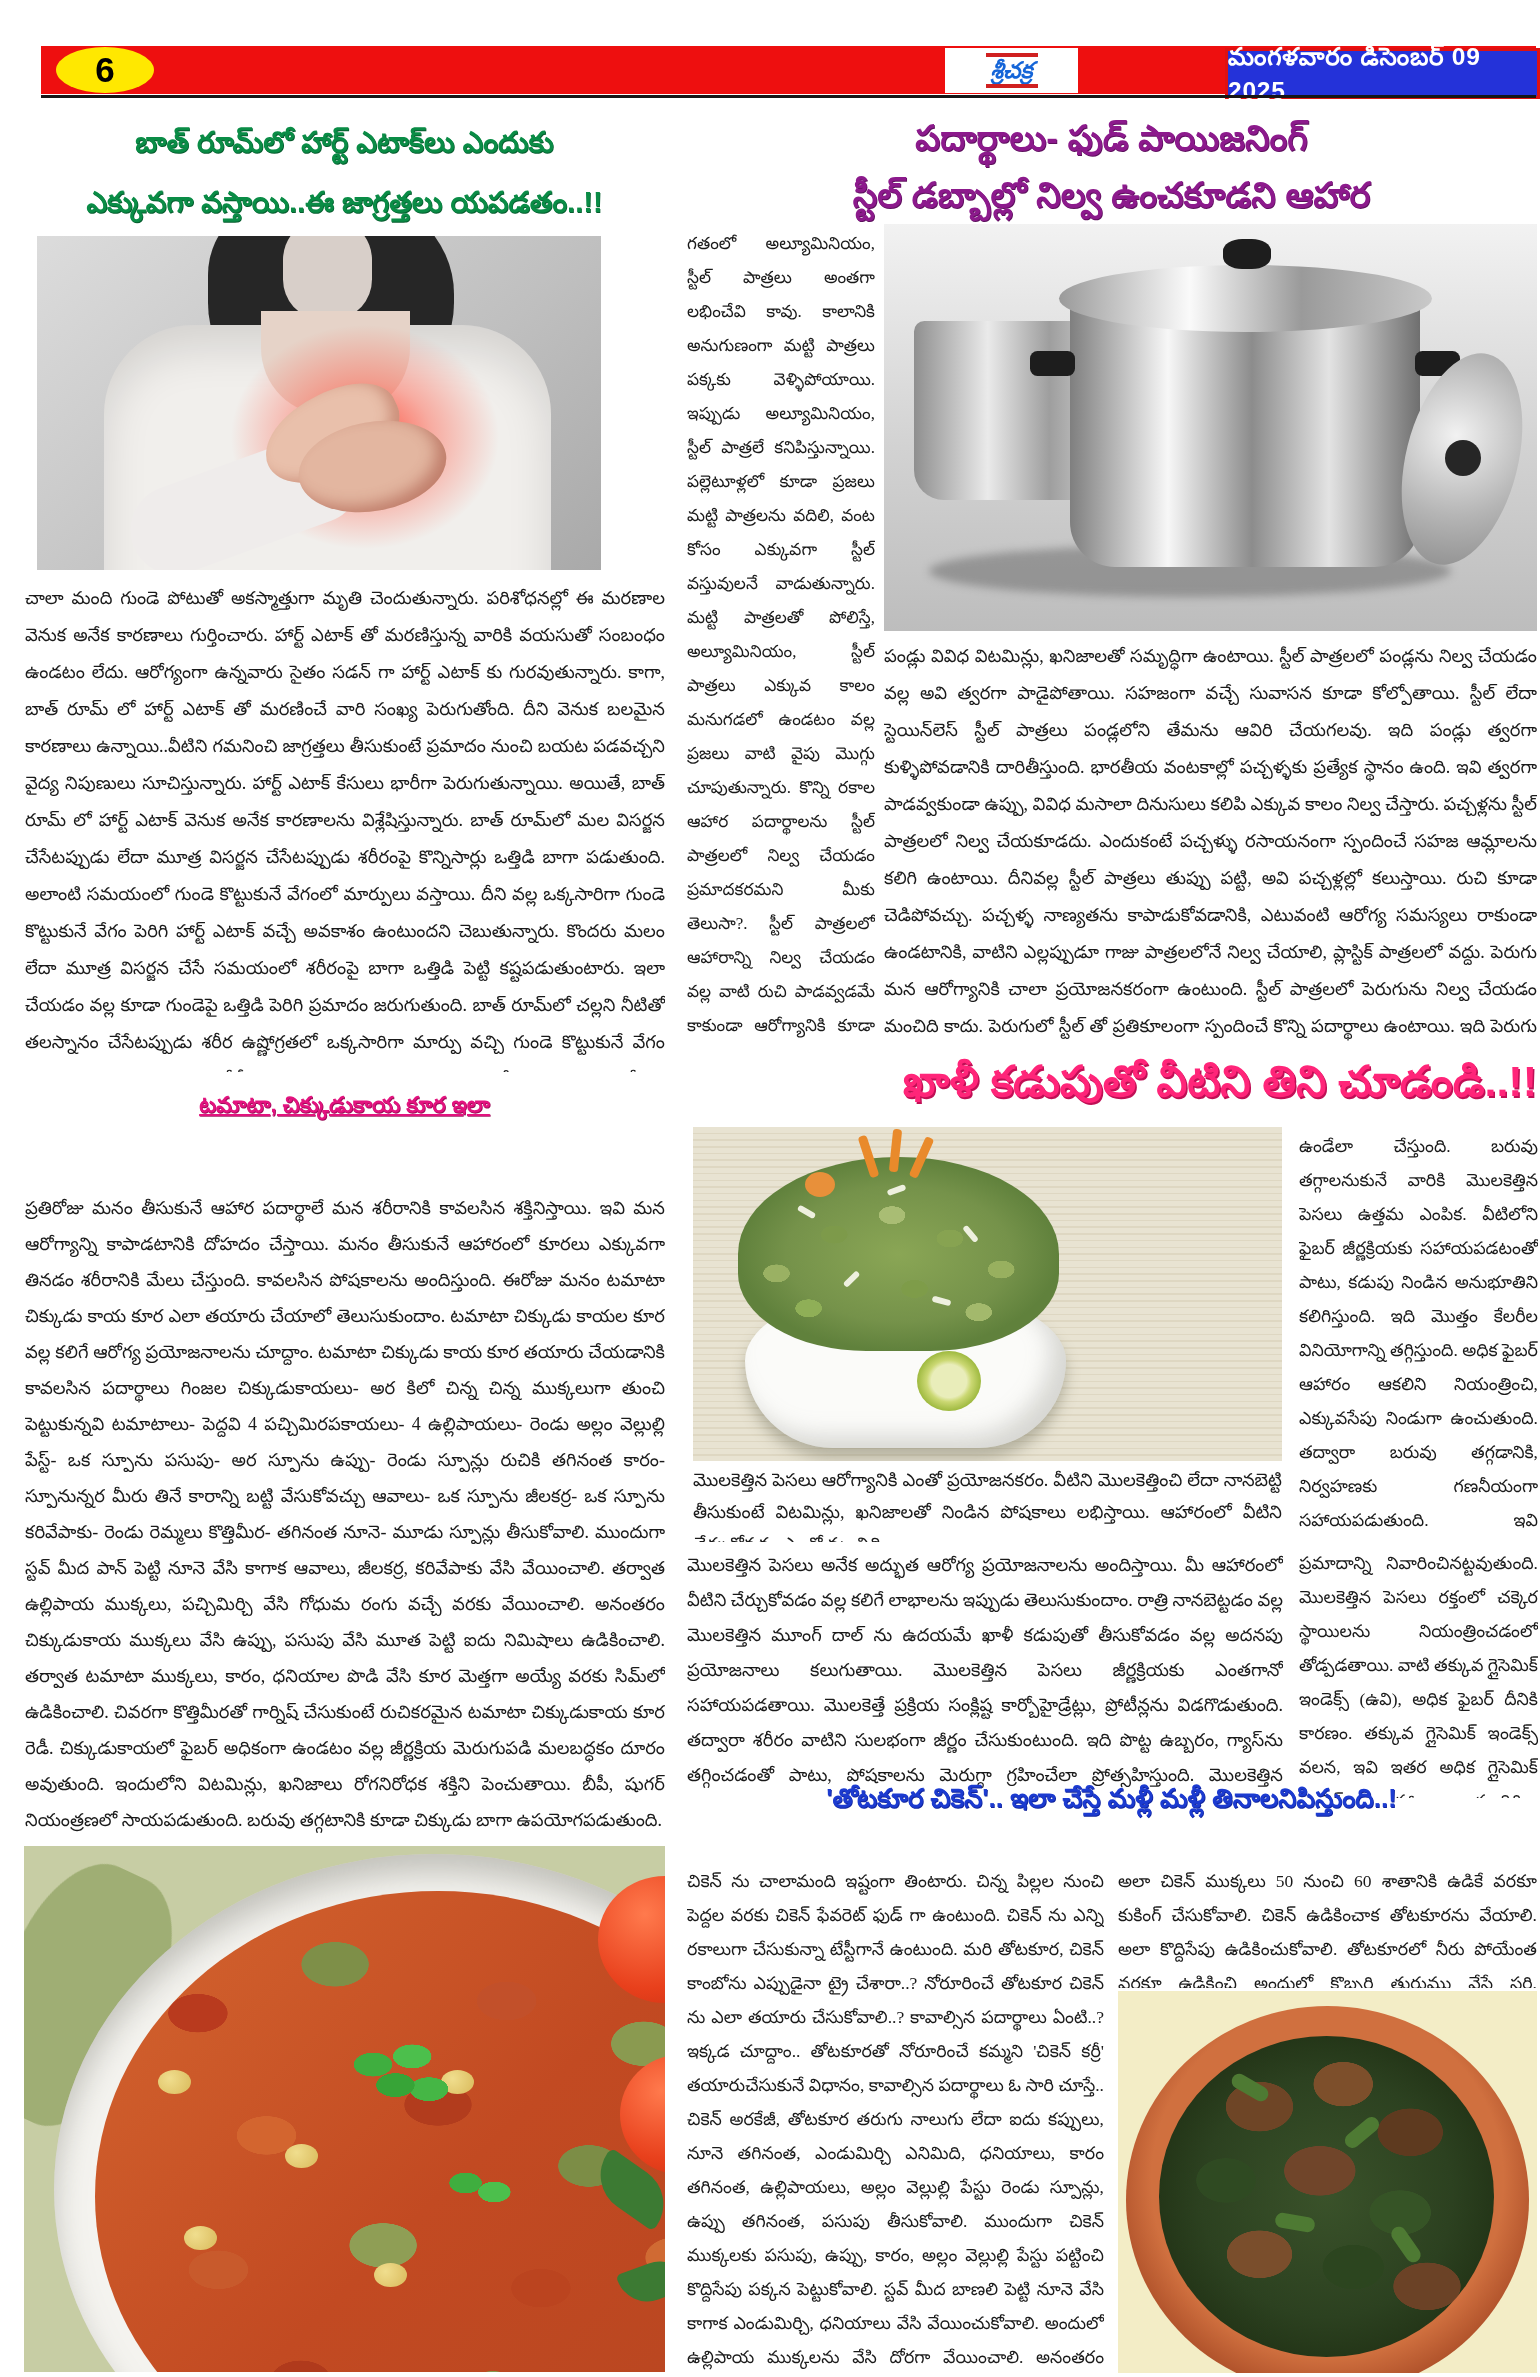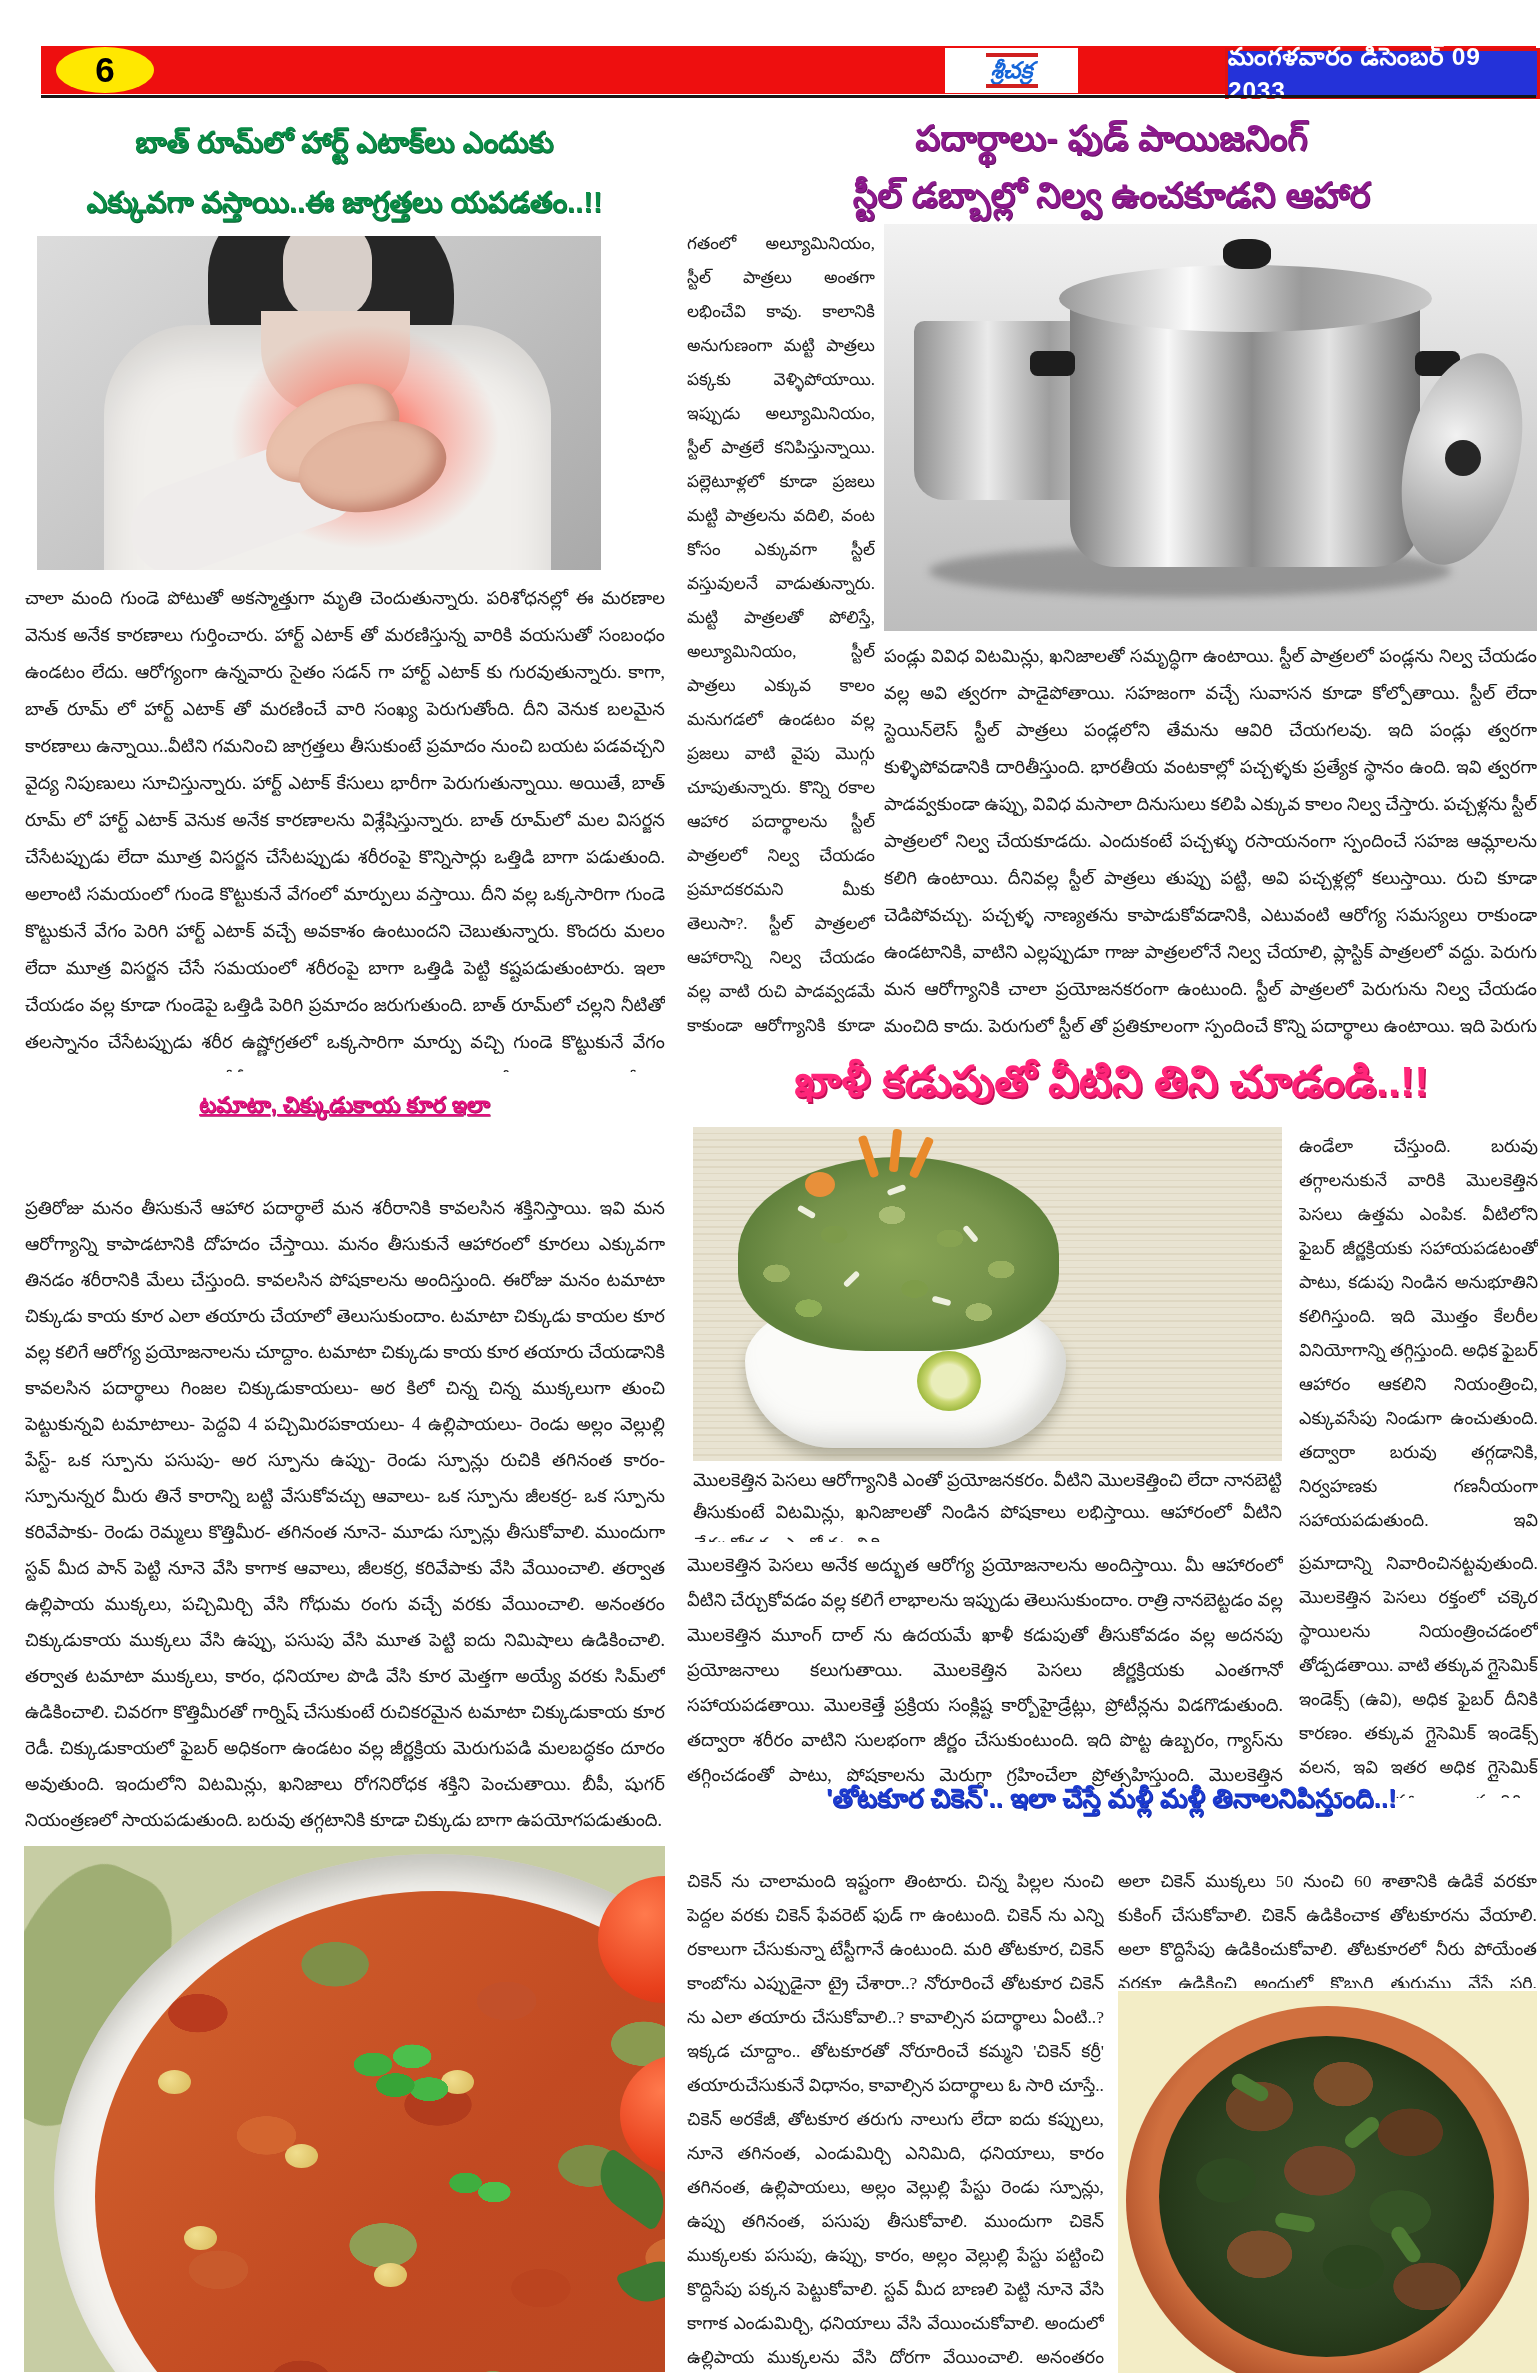--- a/index.html
+++ b/index.html
@@ -24,21 +24,21 @@
   
   .hl{text-align:center;font-weight:bold;font-family:"Liberation Sans","DejaVu Sans",sans-serif;}
   .hl div{white-space:nowrap;}
   .hl-green{left:24px;top:112px;width:641px;font-size:29px;line-height:60px;color:#0a8c46;
             text-shadow:0.7px 0.7px 0 #065c2e;}
   .hl-pink-left{left:24px;top:1075px;width:641px;font-size:22px;line-height:60px;color:#e3137f;
             text-shadow:0.7px 0.7px 0 #9c0b57;text-decoration:underline;}
   .hl-purple{left:686px;top:109px;width:851px;font-size:35px;line-height:57px;color:#8c1a8c;
             text-shadow:0.7px 0.7px 0 #5c0f5c;}
   .hl-pink-right{left:686px;top:1047px;width:851px;font-size:43px;line-height:69px;color:#ff2579;
-            text-shadow:1.5px 1.5px 0 #c00f55;}
+            text-shadow:1.5px 1.5px 0 #c00f55;text-align:right;}
   .hl-blue{left:686px;top:1774px;width:851px;font-size:26px;line-height:49px;color:#1c3bd0;
             text-shadow:0.7px 0.7px 0 #10249c;}
 
   
   .bodytxt{text-align:justify;overflow:hidden;color:#1a1a1a;}
   .t-heart{left:25px;top:580px;width:640px;height:492px;font-size:18px;line-height:37px;}
   .t-tomato{left:25px;top:1190px;width:640px;height:650px;font-size:18px;line-height:36px;}
   .t-steel1{left:687px;top:227px;width:188px;height:819px;font-size:17px;line-height:34px;}
   .t-steelwide{left:884px;top:638px;width:653px;height:409px;font-size:18px;line-height:37px;}
   .t-sproutcap{left:693px;top:1464px;width:589px;height:78px;font-size:18px;line-height:32px;}
@@ -169,21 +169,21 @@
 
 <div id="page">
 
   <div class="abs header-bar"></div>
   <div class="abs pagenum">6</div>
   <div class="abs masthead">
     <div class="tinybar"></div>
     <div class="mh-text">శ్రీచక్ర</div>
     <div class="tinybar"></div>
   </div>
-  <div class="abs datebox">మంగళవారం డిసెంబర్ 09  2033</div>
+  <div class="abs datebox">మంగళవారం డిసెంబర్ 09  2025</div>
   <div class="abs header-rule"></div>
 
   <div class="abs hl hl-green">
     <div>బాత్ రూమ్‌లో హార్ట్ ఎటాక్‌లు ఎందుకు</div>
     <div>ఎక్కువగా వస్తాయి..ఈ జాగ్రత్తలు యపడతం..!!</div>
   </div>
 
   <div class="abs ph-woman">
     <div class="w-hair"></div>
     <div class="w-neck"></div>

